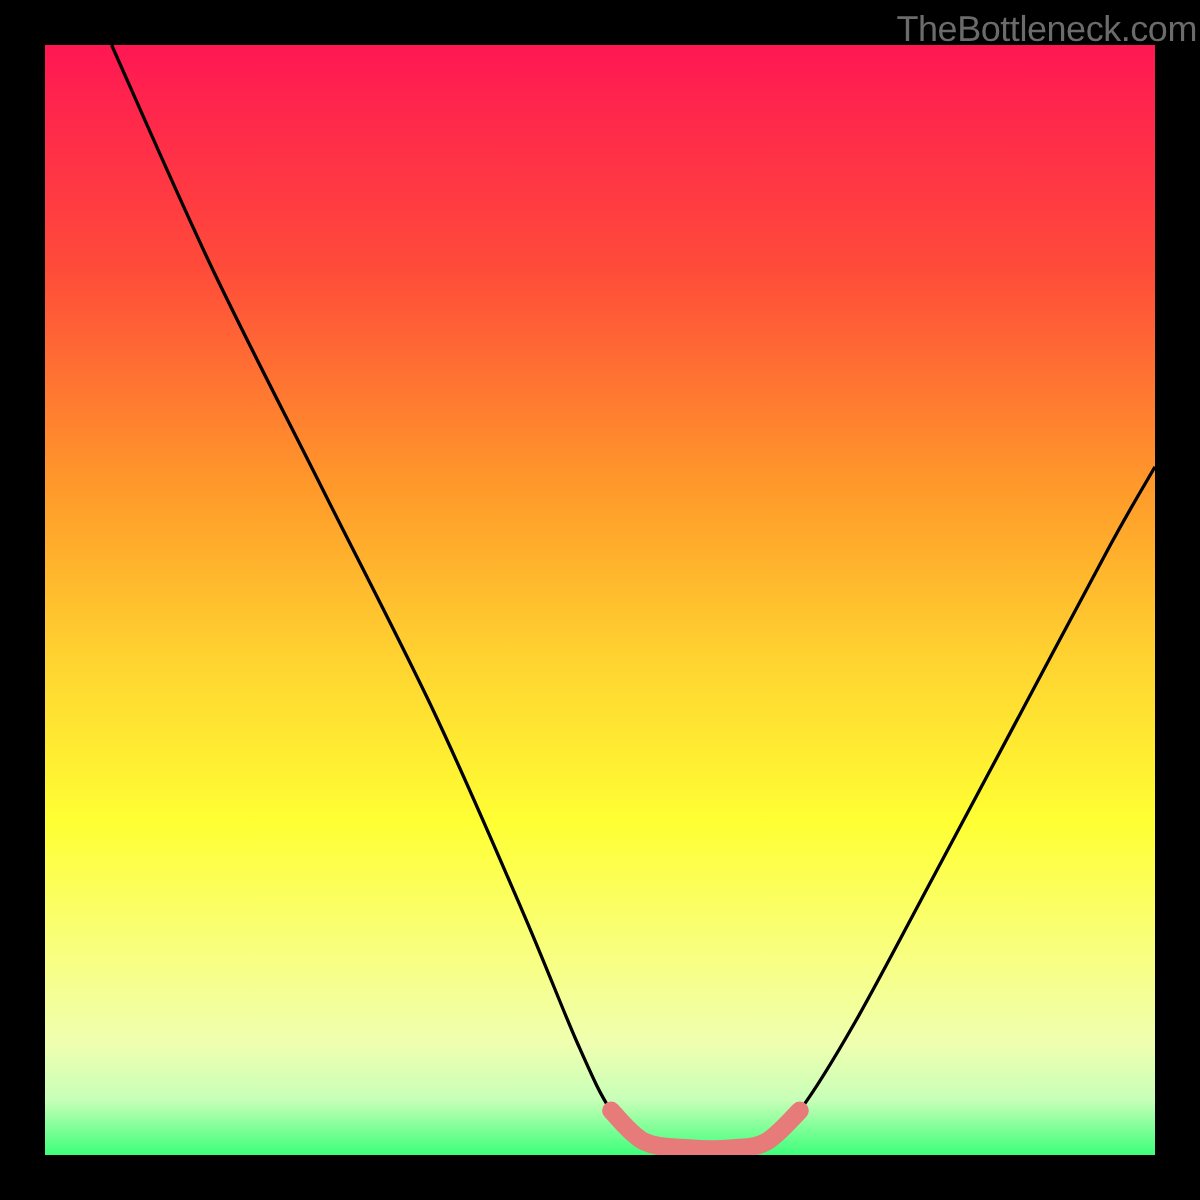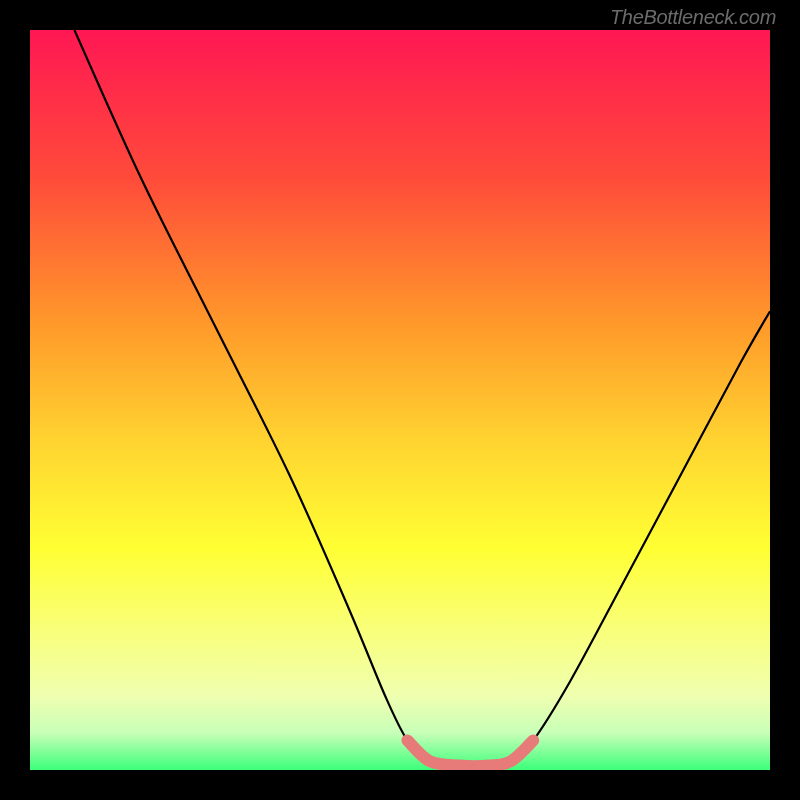--- a/index.html
+++ b/index.html
@@ -8,27 +8,26 @@
     width: 800px;
     height: 800px;
     background: #000;
     position: relative;
     overflow: hidden;
     font-family: Arial, sans-serif;
   }
   .watermark {
     position: absolute;
     top: 6px;
-    right: 24px;
+    right: 2px;
     color: #6b6b6b;
-    font-size: 20px;
+    font-size: 24px;
     font-weight: 500;
     z-index: 10;
     letter-spacing: -0.3px;
-    font-style: italic;
   }
   .frame {
     position: absolute;
     left: 30px;
     top: 30px;
     width: 740px;
     height: 740px;
     background: #000;
   }
   svg {

